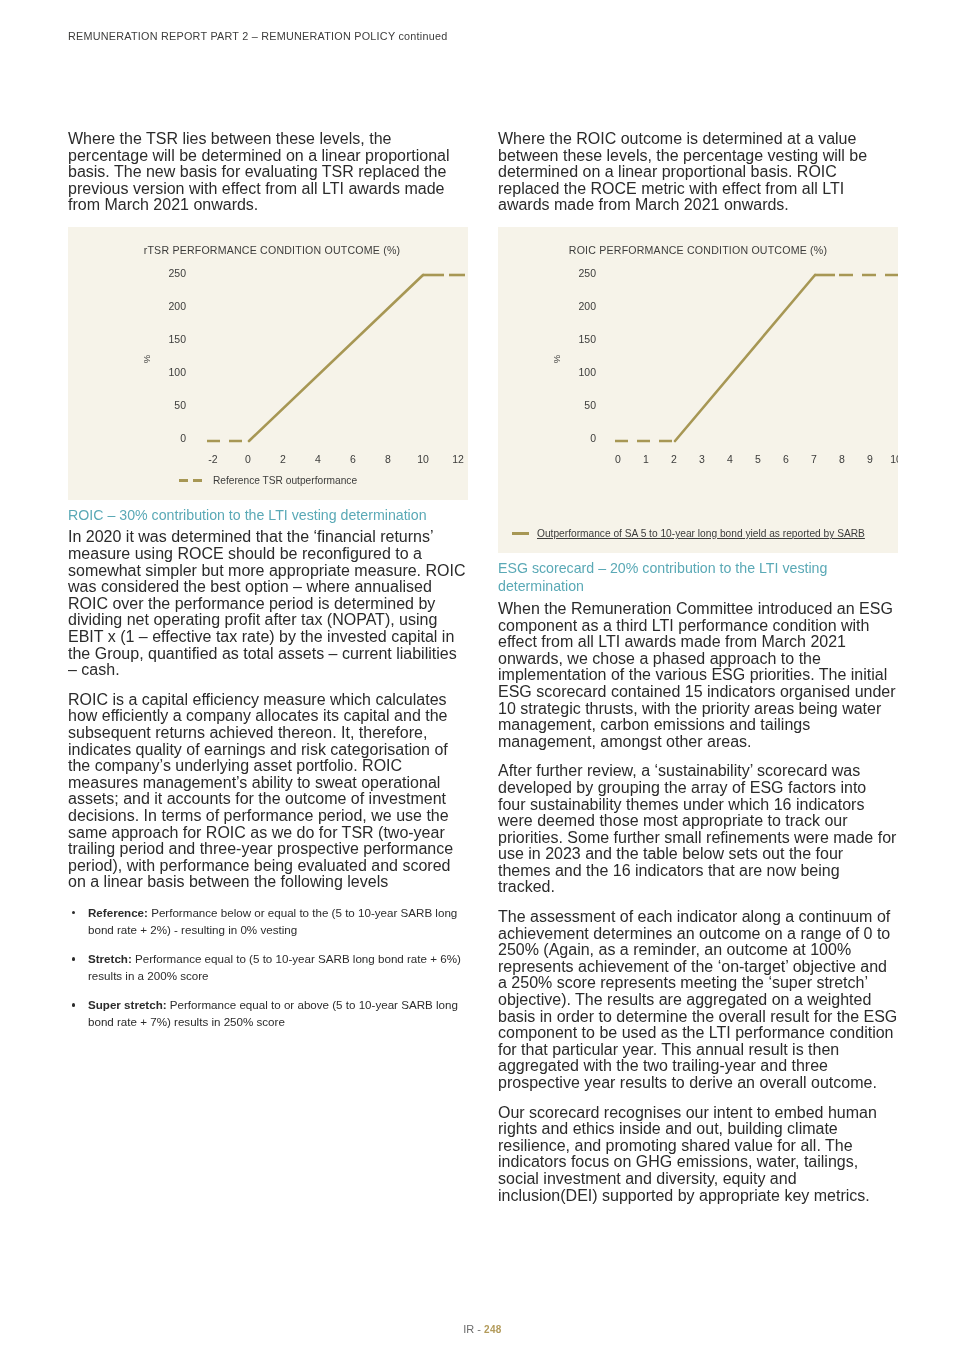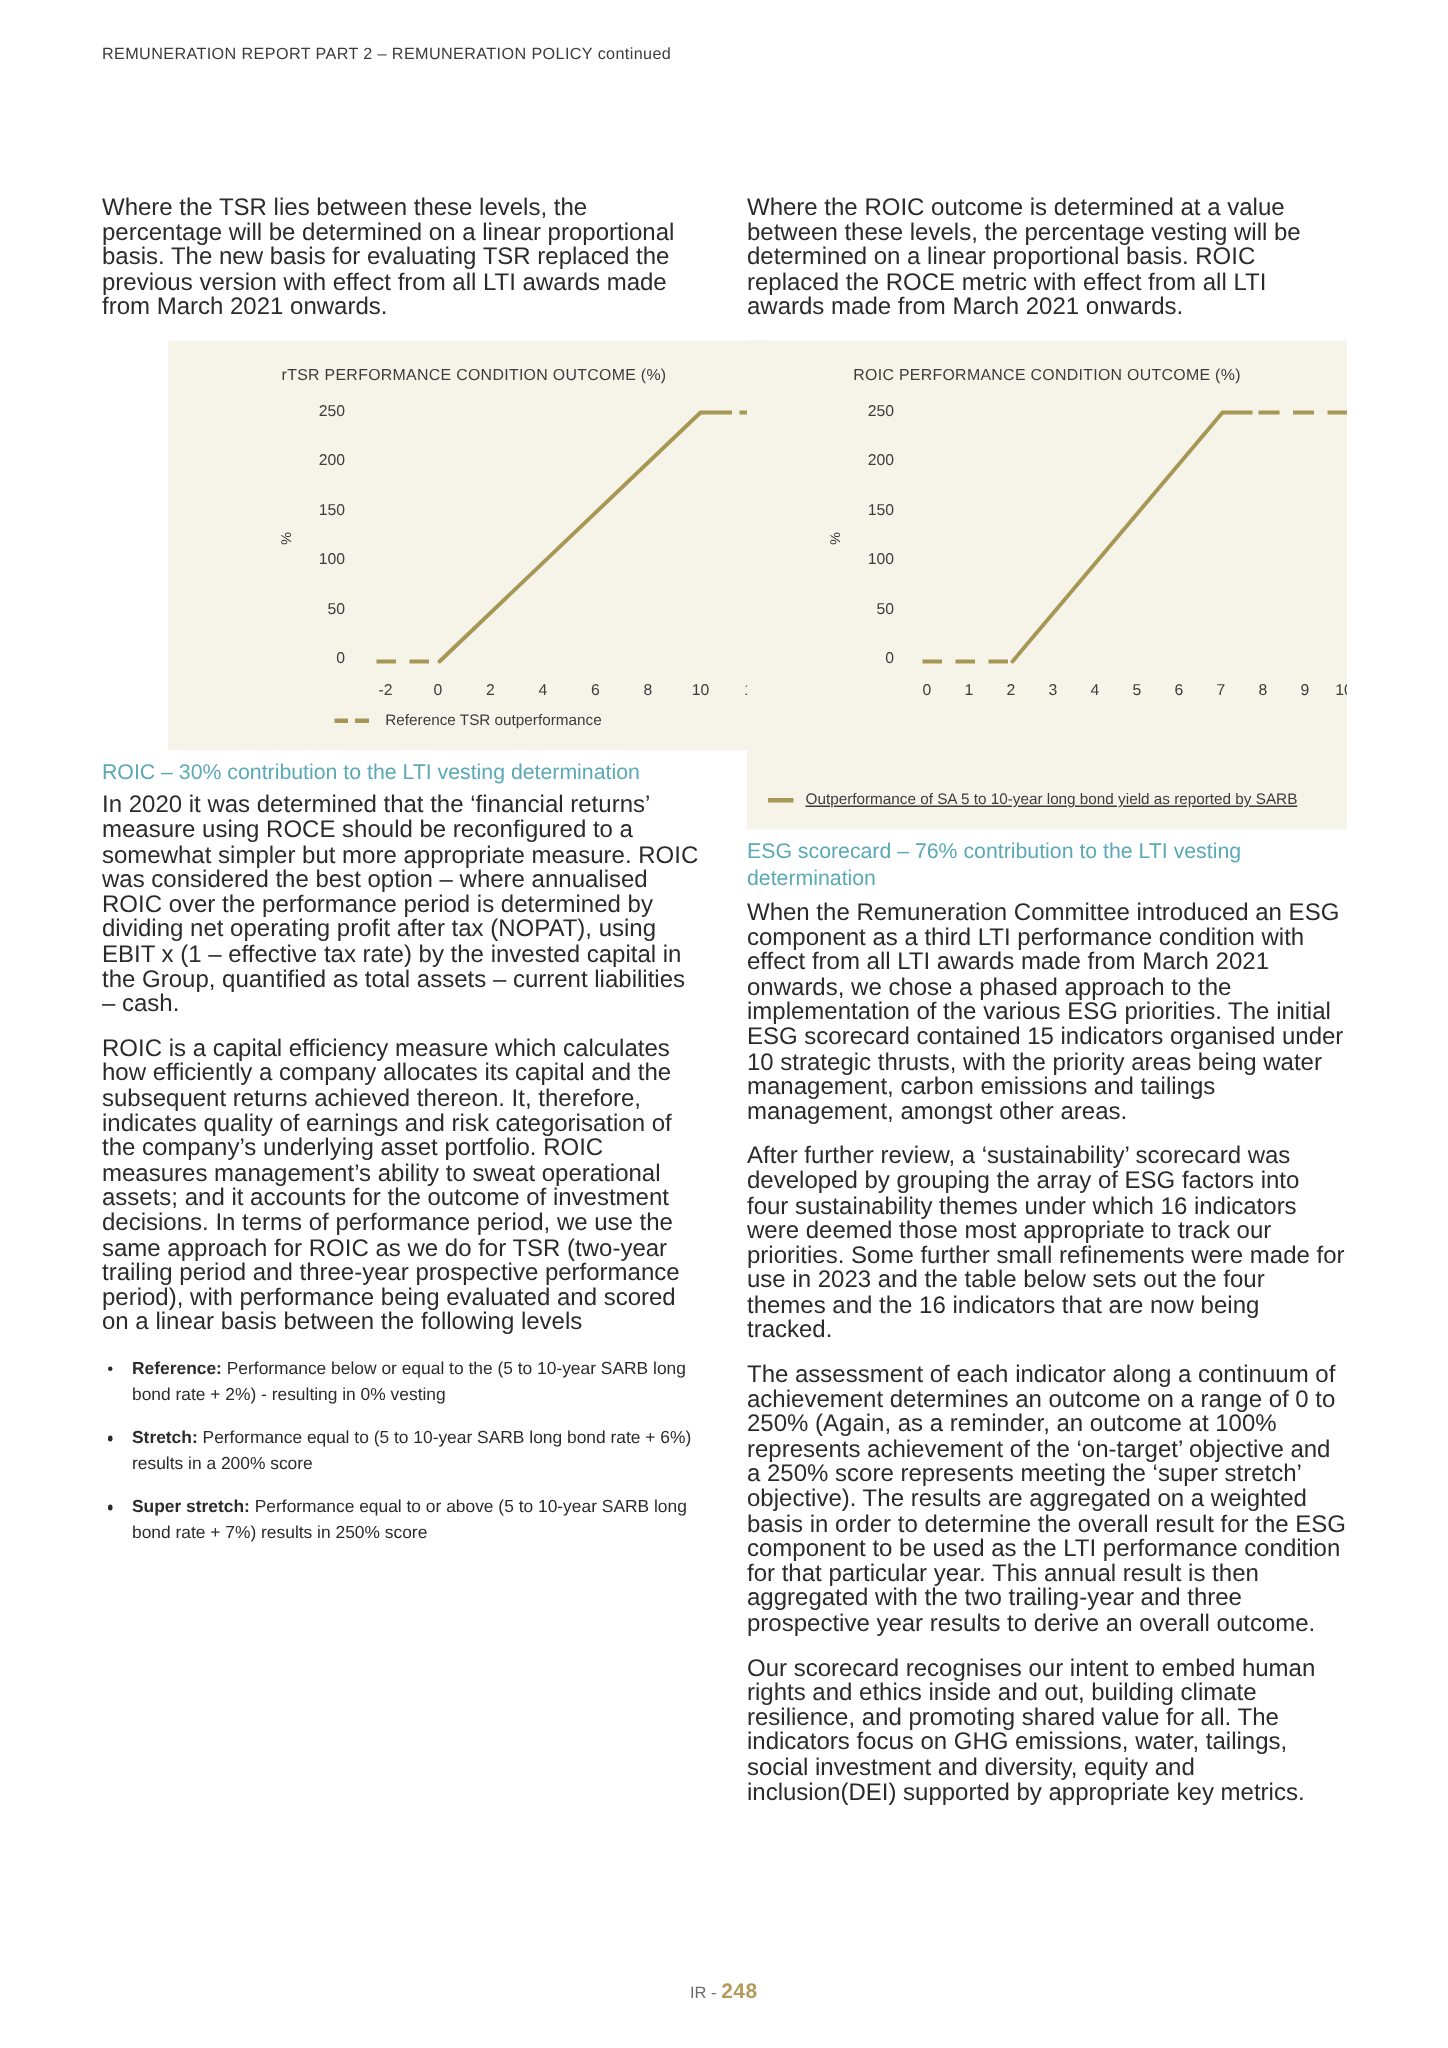--- a/index.html
+++ b/index.html
@@ -88,21 +88,21 @@
     font-weight: 700;
   }
 
   
   .chart-card {
     position: relative;
     background: #f6f3e9;
     margin: 9px 0 4px 0;
     padding: 0;
   }
-  .chart-left { width: 400px; height: 273px; margin-left: 44px; }
+  .chart-left { width: 400px; height: 273px; }
   .chart-right { width: 400px; height: 326px; }
 
   .chart-title {
     position: absolute;
     top: 17px;
     left: 0;
     right: 0;
     text-align: center;
     font-size: 10.6px;
     letter-spacing: 0.2px;
@@ -152,21 +152,21 @@
   .footer {
     position: absolute;
     left: 0;
     right: 0;
     bottom: 30px;
     text-align: center;
     font-size: 11px;
     color: #6b6b6b;
   }
   .footer .pg {
-    font-size: 14px;
+    font-size: 10px;
     font-weight: 700;
     color: #b39b5b;
     letter-spacing: 0.3px;
   }
 </style>
 </head>
 <body>
 
 <div class="page">
 
@@ -280,21 +280,21 @@
           <path d="M 317 48 L 337 48" stroke="#a79754" stroke-width="2.6" fill="none"></path>
           <path d="M 341 48 L 400 48" stroke="#a79754" stroke-width="2.6" fill="none" stroke-dasharray="14 9"></path>
         </svg>
 
         <div class="chart-legend left-aligned">
           <span class="legend-swatch-solid"></span>
           <span>Outperformance of SA 5 to 10-year long bond yield as reported by SARB</span>
         </div>
       </div>
 
-      <h2 class="section-heading">ESG scorecard – 76% contribution to the LTI vesting determination</h2>
+      <h2 class="section-heading">ESG scorecard – 20% contribution to the LTI vesting determination</h2>
 
       <p class="body">When the Remuneration Committee introduced an ESG component as a third LTI performance condition with effect from all LTI awards made from March 2021 onwards, we chose a phased approach to the implementation of the various ESG priorities. The initial ESG scorecard contained 15 indicators organised under 10 strategic thrusts, with the priority areas being water management, carbon emissions and tailings management, amongst other areas.</p>
       <p class="body">After further review, a ‘sustainability’ scorecard was developed by grouping the array of ESG factors into four sustainability themes under which 16 indicators were deemed those most appropriate to track our priorities. Some further small refinements were made for use in 2023 and the table below sets out the four themes and the 16 indicators that are now being tracked.</p>
       <p class="body">The assessment of each indicator along a continuum of achievement determines an outcome on a range of 0 to 250% (Again, as a reminder, an outcome at 100% represents achievement of the ‘on-target’ objective and a 250% score represents meeting the ‘super stretch’ objective). The results are aggregated on a weighted basis in order to determine the overall result for the ESG component to be used as the LTI performance condition for that particular year. This annual result is then aggregated with the two trailing-year and three prospective year results to derive an overall outcome.</p>
       <p class="body">Our scorecard recognises our intent to embed human rights and ethics inside and out, building climate resilience, and promoting shared value for all. The indicators focus on GHG emissions, water, tailings, social investment and diversity, equity and inclusion(DEI) supported by appropriate key metrics.</p>
     </div>
   </div>
 
   <div class="footer">
     <span>IR - </span><span class="pg">248</span>

